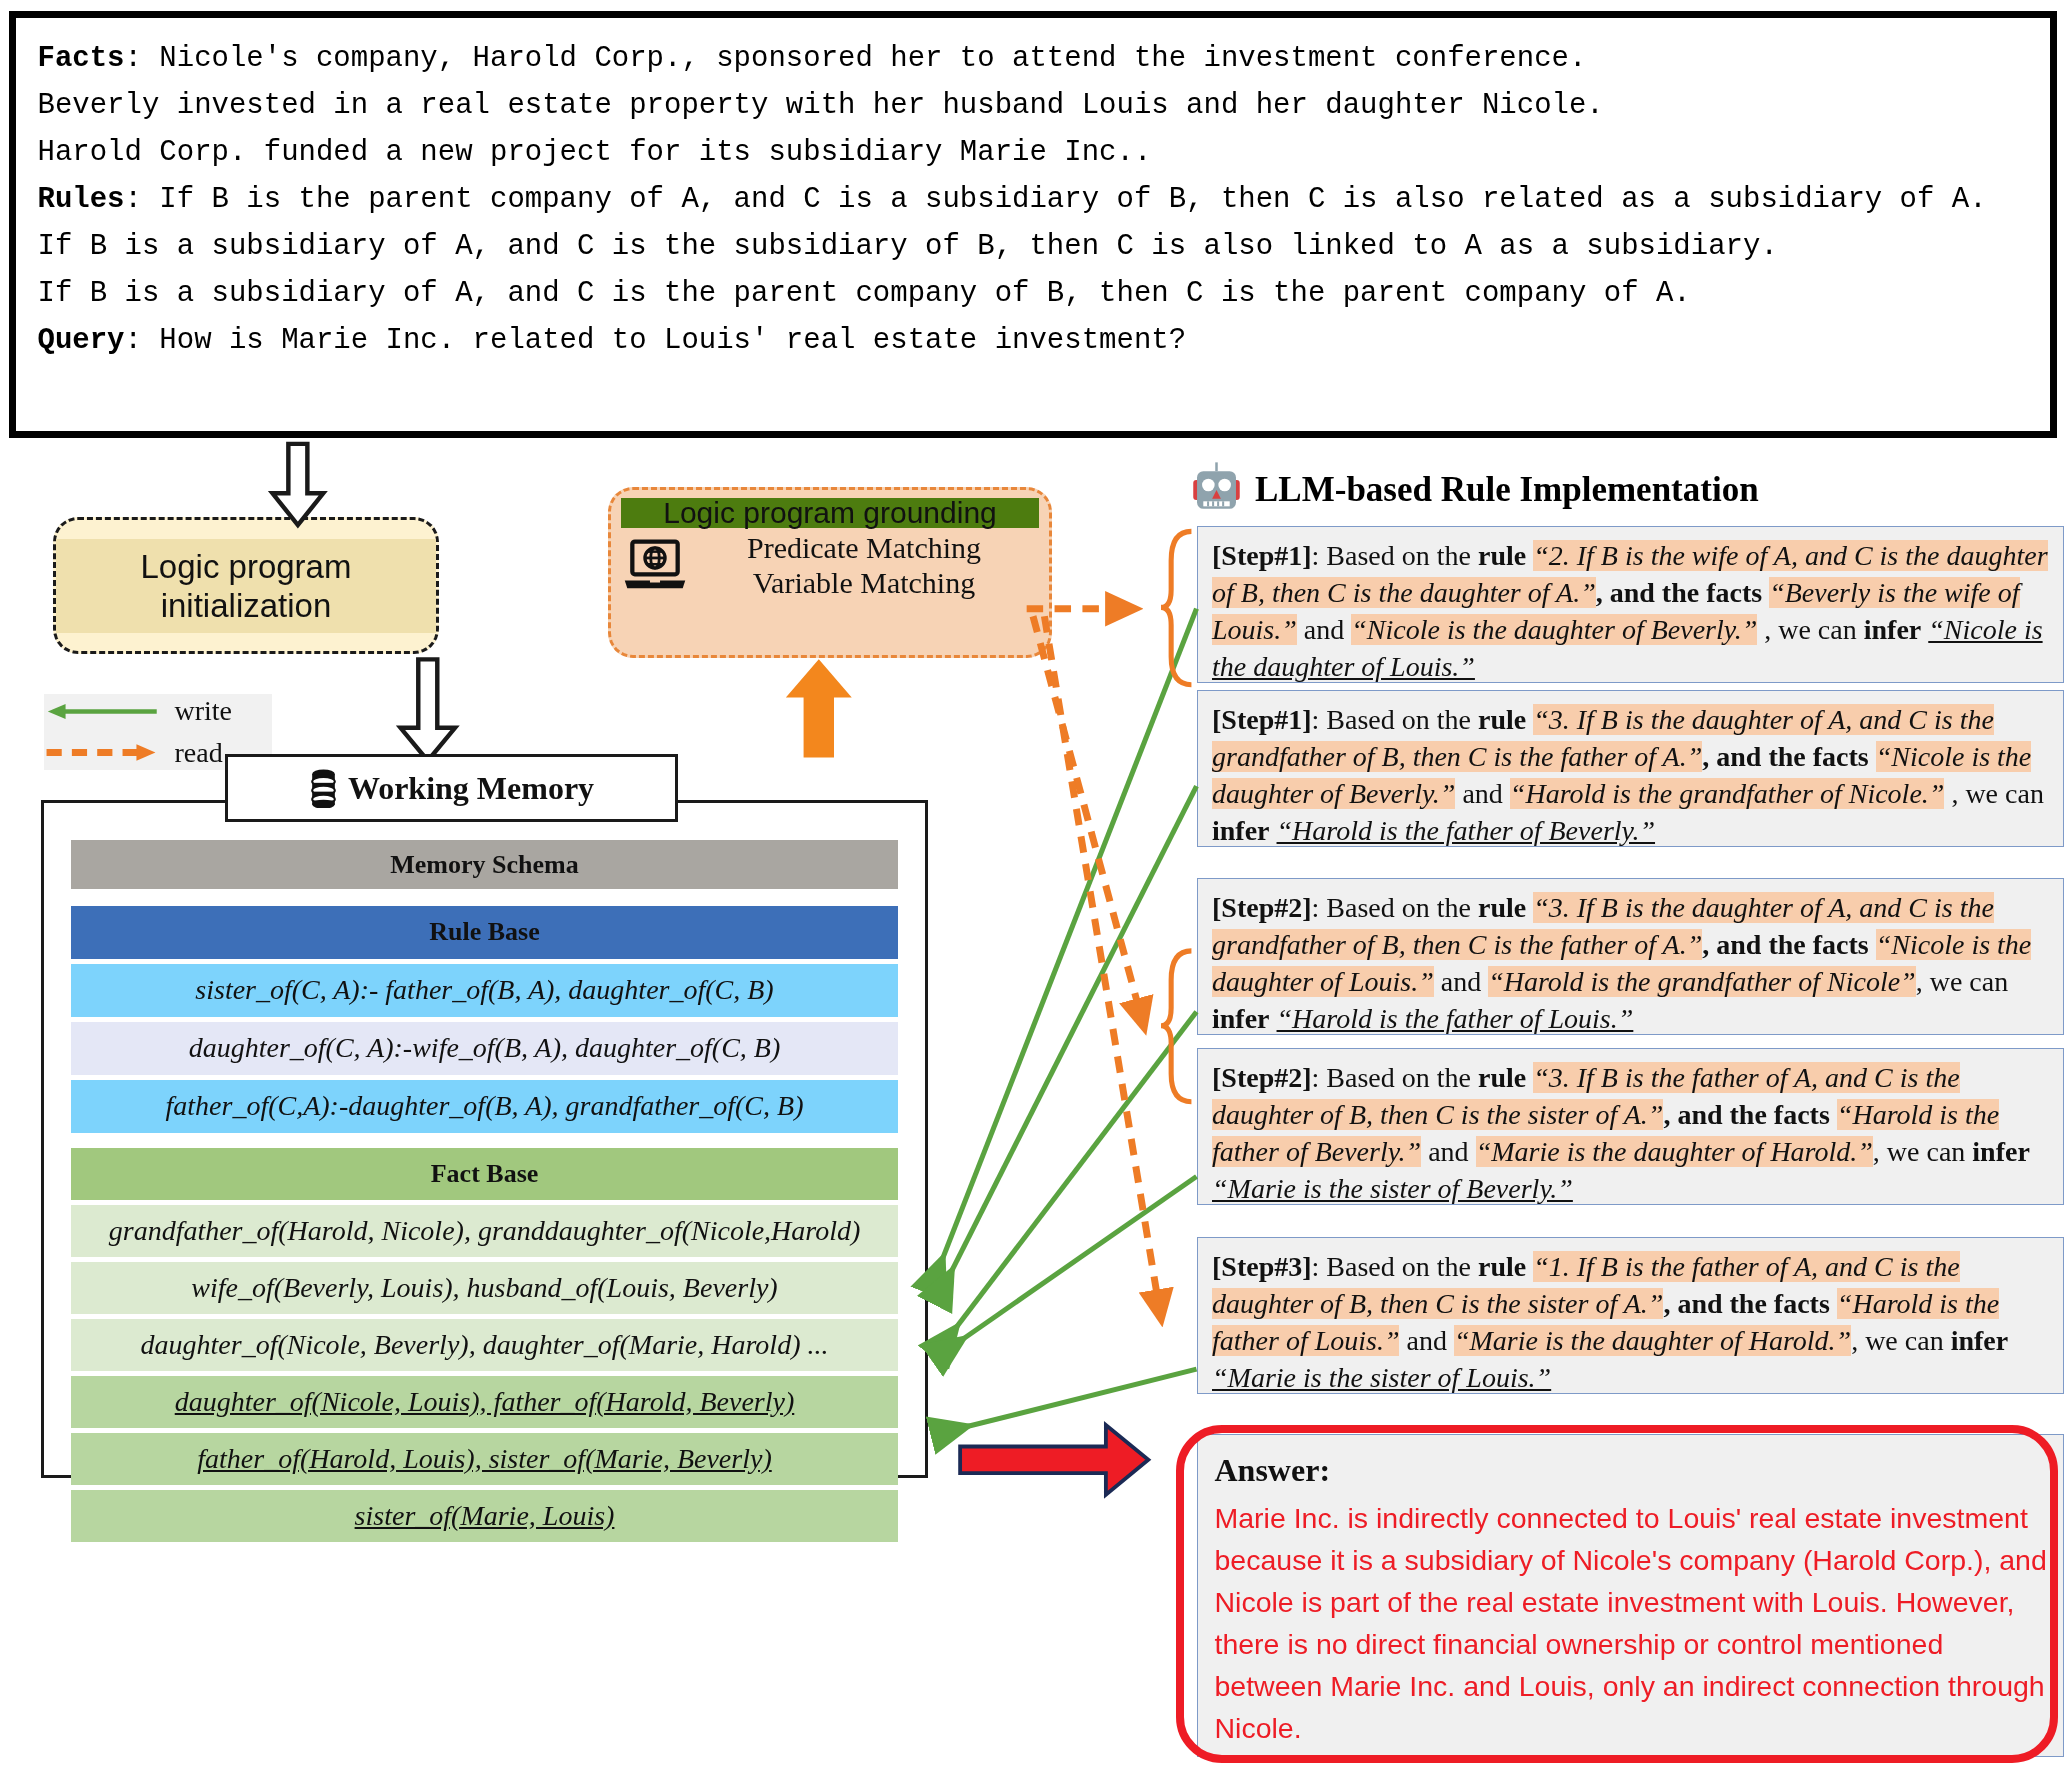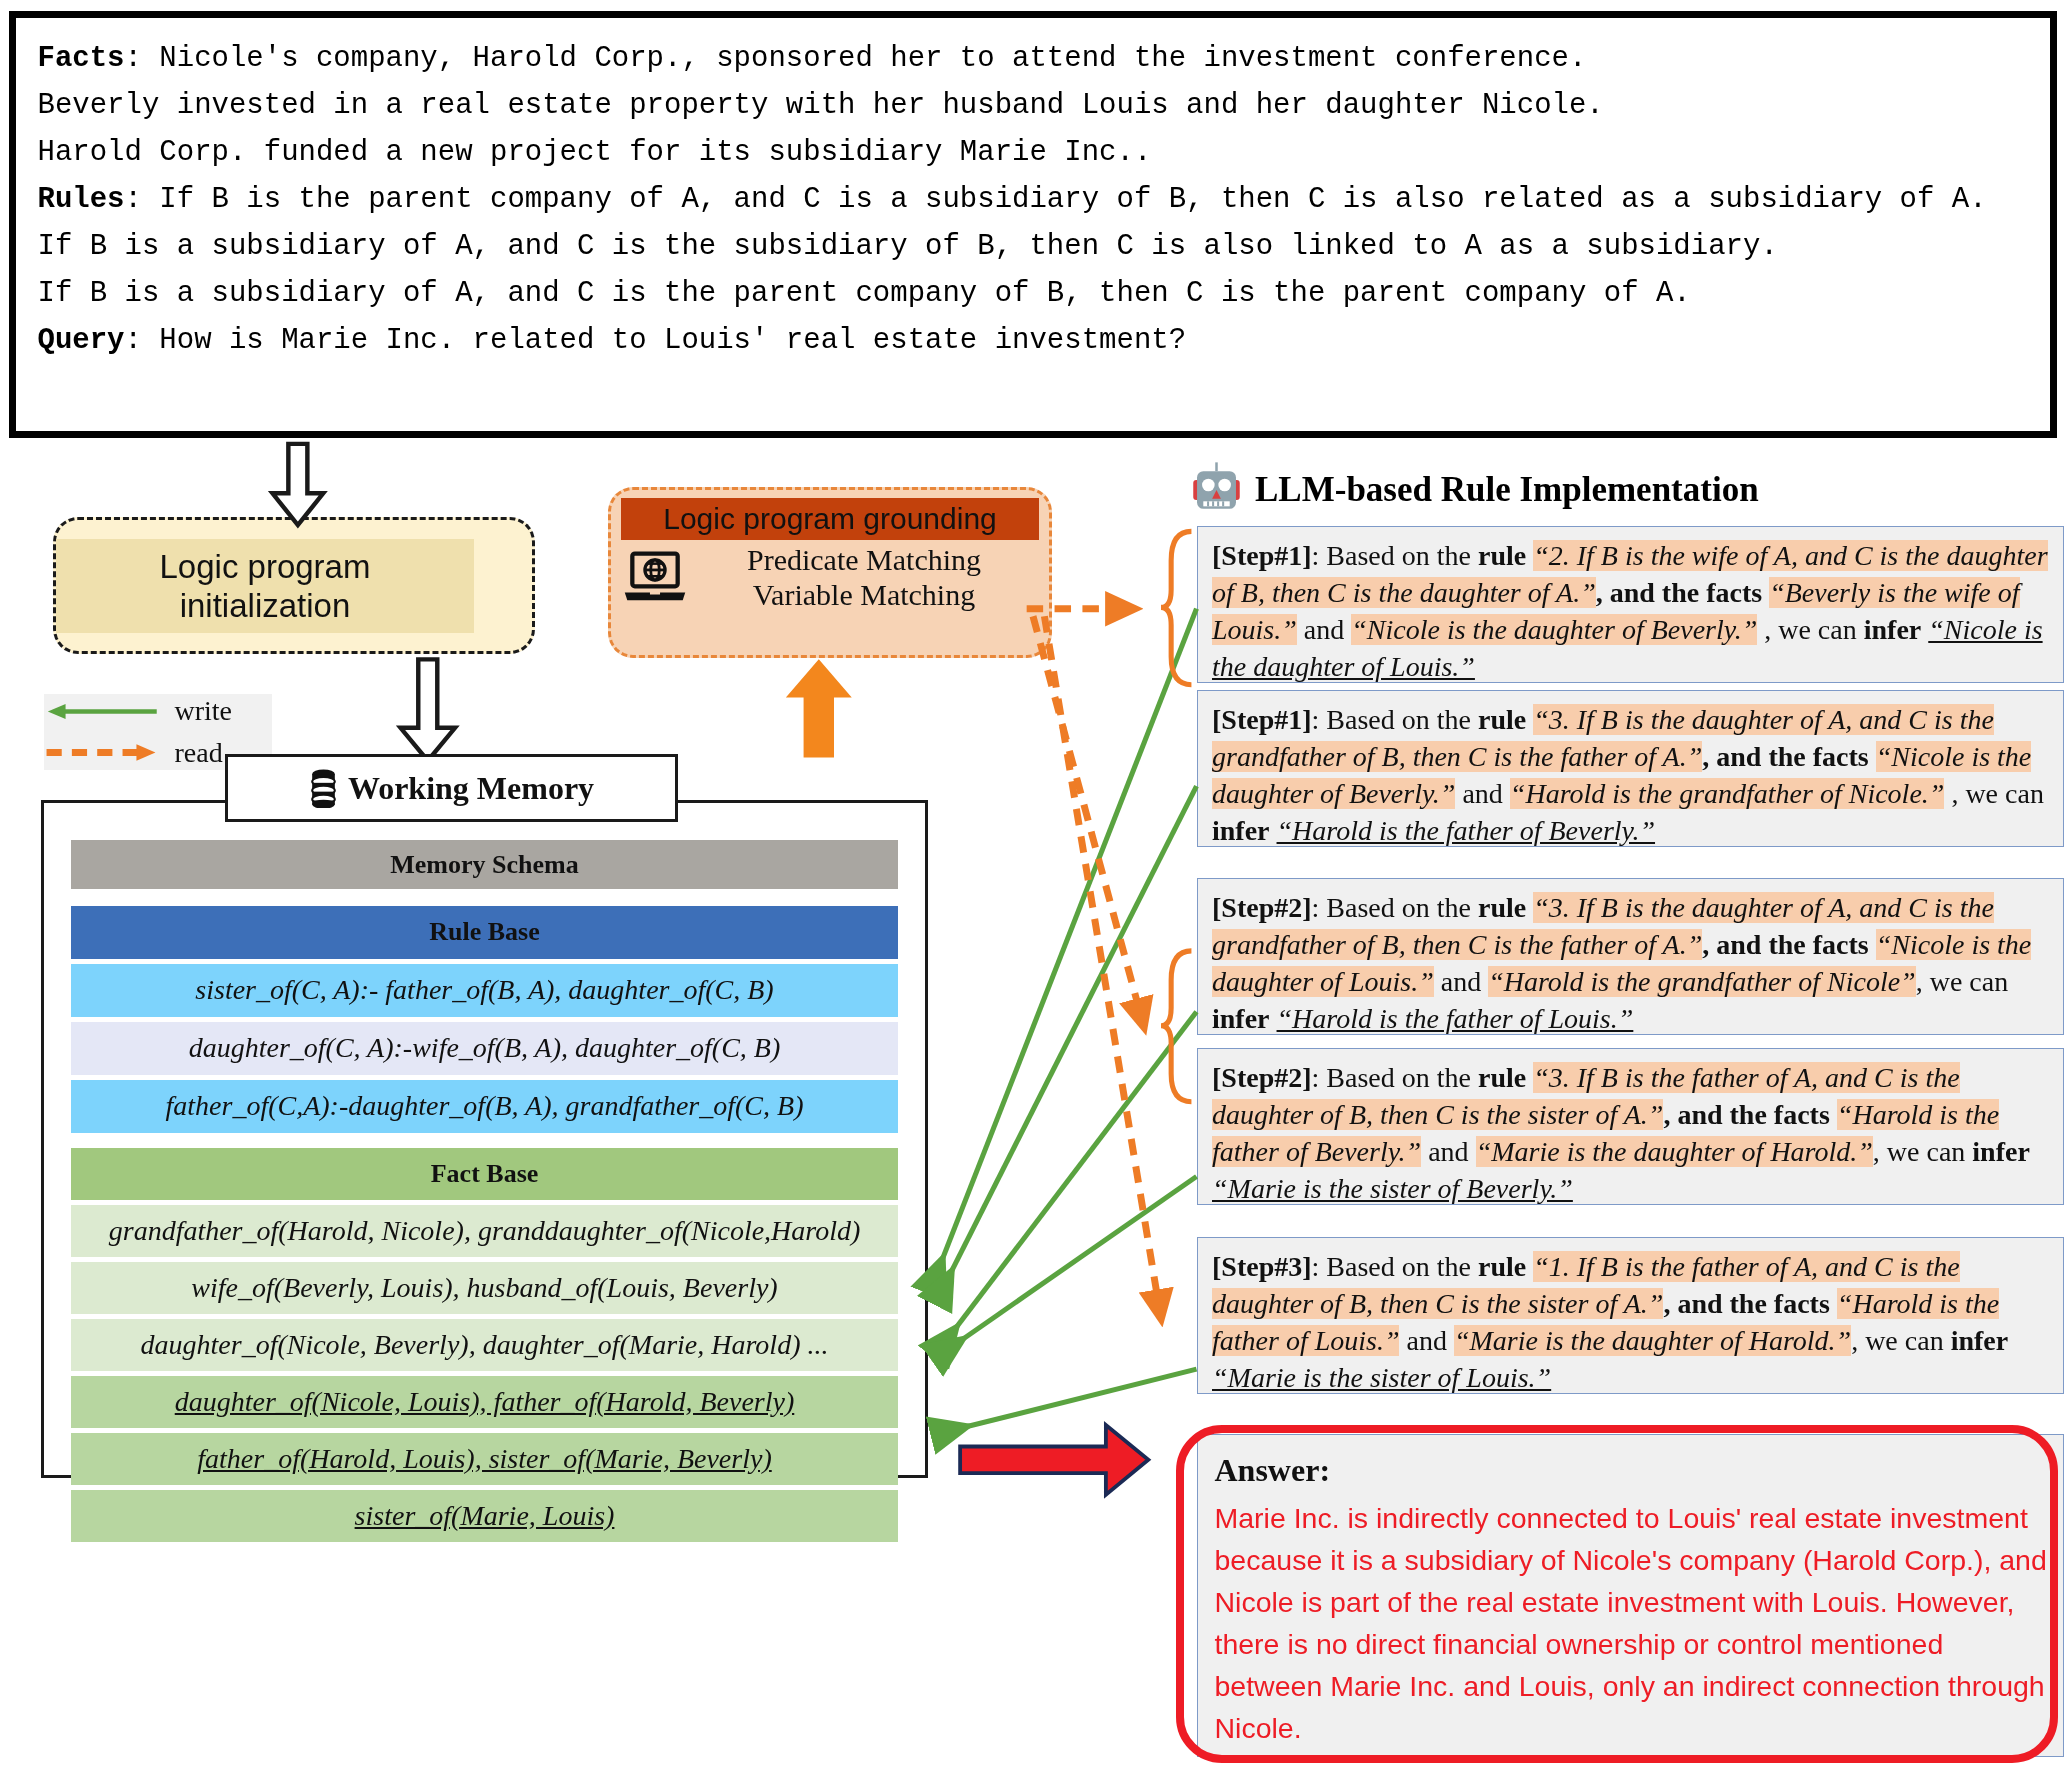--- a/index.html
+++ b/index.html
@@ -32,41 +32,41 @@
   }
   .legend-row { display:flex; align-items:center; height:38px; }
   .legend-row .lbl {
     font-family:"Liberation Serif", serif; font-size:28px; color:#111;
     margin-left:16.5px;
   }
   .legend-svg { display:block; }
 
   
   #logic-init {
-    left:53px; top:517px; width:482px; height:137px;
+    left:53px; top:517px; width:386px; height:137px;
     border:3.8px dashed #1a1a1a; border-radius:25px;
     background:#fdf2d0;
     display:flex; align-items:center; justify-content:flex-start;
   }
   #logic-init .inner {
     width:418px; height:94px; background:#efe0ad;
     display:flex; align-items:center; justify-content:center;
     text-align:center;
     font-family:"Liberation Sans", sans-serif; font-size:33px; line-height:39px; color:#111;
   }
 
   
   #logic-ground {
     left:608px; top:487px; width:444px; height:171px;
     border:3.8px dashed #e8873a; border-radius:25px;
     background:#f7d3b5;
     padding:7.6px 10px 0 10px;
   }
   #grounding-title {
-    width:100%; height:42px; background:#c2410c;
+    width:100%; height:30px; background:#4d7c0f;
     display:flex; align-items:center; justify-content:center;
     font-family:"Liberation Sans", sans-serif; font-size:30px; color:#111;
   }
   #grounding-body { display:flex; align-items:center; margin-top:2.5px; }
   #grounding-lines {
     flex:1; text-align:center;
     font-family:"Liberation Serif", serif; font-size:30px; line-height:35px; color:#111;
   }
 
   

